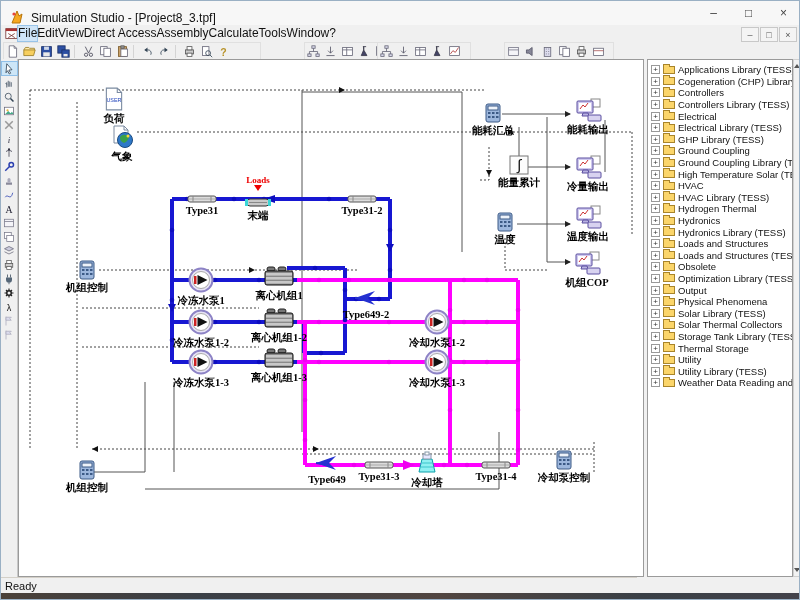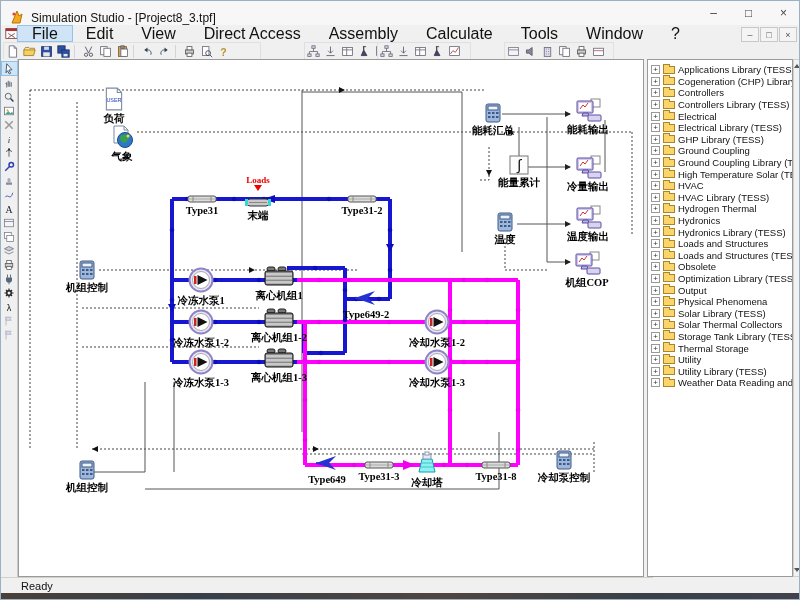--- a/index.html
+++ b/index.html
@@ -6,21 +6,21 @@
   #app{position:relative;width:800px;height:600px;background:#f0f0f0;overflow:hidden;
        font-family:"Liberation Sans",sans-serif;border:1px solid #9ab0c4;box-sizing:border-box;}
   
   #titlebar{position:absolute;left:0;top:0;width:800px;height:24px;background:#f7f7f7;display:flex;align-items:flex-end;}
   #titlebar .ttl{font-size:12px;color:#111;margin-left:6px;}
   #appicon{margin-left:8px;width:16px;height:16px;}
   .wbtns{position:absolute;right:0;top:0;display:flex;}
   .wbtn{width:35px;height:23px;display:flex;align-items:center;justify-content:center;font-size:12px;color:#444;}
   
   #menubar{position:absolute;left:0;top:24px;width:800px;height:17px;background:#f0f0f0;display:flex;align-items:center;}
-  .mitem{font-size:16px;color:#111;padding:0 14px;height:15px;line-height:15px;}
+  .mitem{font-size:12px;color:#111;padding:0 0;height:15px;line-height:15px;}
   .mitem.active{background:#cfe4f7;outline:1px solid #98c3e8;}
   #childicon{margin-left:4px;width:13px;height:13px;}
   .cbtns{position:absolute;right:4px;top:2px;display:flex;}
   .cbtn{width:16px;height:13px;display:flex;align-items:center;justify-content:center;font-size:9px;color:#555;border:1px solid #c8c8c8;background:#f4f4f4;margin-left:1px;}
   
   #toolbar{position:absolute;left:0;top:41px;width:800px;height:17px;background:#f0f0f0;}
   .band{position:absolute;top:0;height:16px;display:flex;align-items:center;border:1px solid #e0e0e0;background:#f0f0f0;}
   .ticon{display:inline-flex;width:17px;height:15px;align-items:center;justify-content:center;}
   .ticon svg{width:13px;height:13px;}
   .tsep{width:3px;height:13px;border-left:1px solid #d4d4d4;margin:0 2px;}
@@ -46,21 +46,21 @@
   .trow{display:flex;align-items:center;height:11.6px;padding-left:3px;}
   .texp{width:9px;height:9px;border:1px solid #999;background:#fff;font-size:8px;line-height:7px;text-align:center;color:#333;flex:none;box-sizing:border-box;}
   .tfold{width:12px;height:8px;background:#fbd56a;border:1px solid #a8842a;margin:0 3px;flex:none;position:relative;box-sizing:border-box;}
   .tfold::before{content:"";position:absolute;left:-1px;top:-3px;width:5px;height:2px;background:#fbd56a;border:1px solid #a8842a;border-bottom:none;}
   .tlabel{font-size:9.5px;white-space:nowrap;color:#111;}
   #tscroll{position:absolute;left:792px;top:58px;width:7px;height:518px;background:#f2f2f2;border:1px solid #d0d0d0;box-sizing:border-box;}
   .sarr{position:absolute;left:0;width:5px;height:7px;display:flex;align-items:center;justify-content:center;}
   .tri-up{width:0;height:0;border:3px solid transparent;border-bottom:4px solid #555;margin-left:0px;}
   .tri-dn{width:0;height:0;border:3px solid transparent;border-top:4px solid #555;}
   
-  #statusbar{position:absolute;left:0;top:576px;width:636px;height:16px;background:#f0f0f0;border-top:1px solid #d4d0c8;display:flex;align-items:center;padding-left:16px;}
+  #statusbar{position:absolute;left:0;top:576px;width:636px;height:16px;background:#f0f0f0;border-top:1px solid #d4d0c8;display:flex;align-items:center;}
   #statusbar span{font-size:11px;color:#111;margin-left:4px;}
   #taskbar{position:absolute;left:0;top:592px;width:800px;height:8px;
     background:linear-gradient(90deg,#4a4038,#3a3f46 25%,#514540 55%,#3a4046 80%,#43424a);}
 </style>
 </head>
 <body>
 
 <svg width="0" height="0" style="position:absolute">
 <defs>
   <marker id="mA" markerWidth="7" markerHeight="7" refX="5" refY="3" orient="auto">
@@ -862,21 +862,21 @@
     <div class="comp" style="left:370px;top:391px">
       <svg class="ci" width="22" height="24" viewBox="0 0 22 24">
           <use href="#sym-tower"></use>
         </svg>
       <div class="clabel">冷却塔</div>
     </div>
     <div class="comp" style="left:439px;top:400px">
       <svg class="ci" width="30" height="10" viewBox="0 0 30 10">
           <use href="#sym-pipe"></use>
         </svg>
-      <div class="clabel">Type31-8</div>
+      <div class="clabel">Type31-4</div>
     </div>
     <div class="comp" style="left:507px;top:390px">
       <svg class="ci" width="16" height="20" viewBox="0 0 16 20">
           <use href="#sym-calc"></use>
         </svg>
       <div class="clabel">冷却泵控制</div>
     </div>
   </div>
 
   <div id="treepanel">

